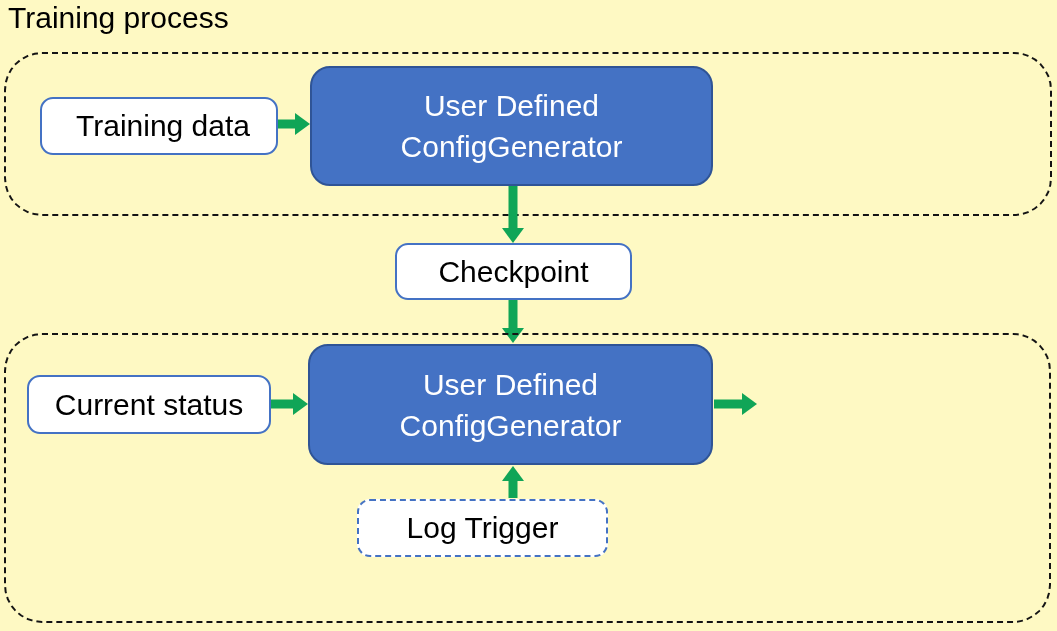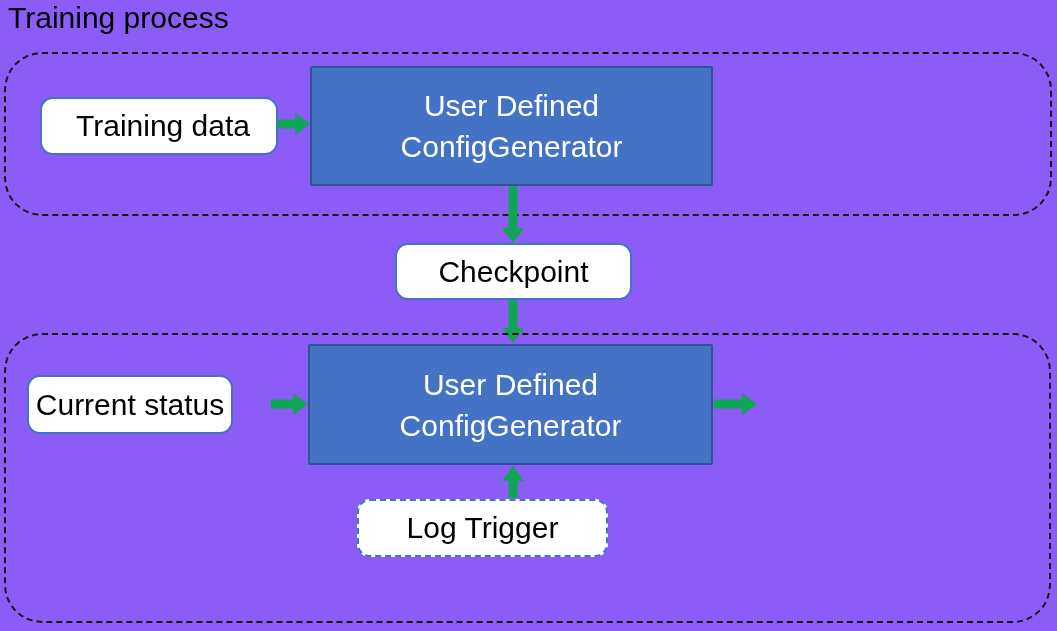--- a/index.html
+++ b/index.html
@@ -11,21 +11,21 @@
     --text-dark: #000000;
     --text-light: #FFFFFF;
   }
   * { margin: 0; padding: 0; box-sizing: border-box; }
   html, body { background: #ffffff; }
   body { font-family: "Liberation Sans", "DejaVu Sans", sans-serif; }
   .canvas {
     position: relative;
     width: 1057px;
     height: 631px;
-    background: #8b5cf6;
+    background: #fef9c3;
     overflow: hidden;
   }
   .section-label {
     position: absolute;
     font-size: 30px;
     color: var(--text-dark);
     white-space: nowrap;
   }
   .section-container {
     position: absolute;
@@ -43,21 +43,21 @@
     color: var(--text-dark);
     background: #ffffff;
   }
   .node.white-box {
     border: 2.5px solid var(--outline-blue);
     border-radius: 13px;
   }
   .node.blue-box {
     background: var(--node-blue);
     border: 2.5px solid var(--node-blue-border);
-    border-radius: 2px;
+    border-radius: 20px;
     color: var(--text-light);
     flex-direction: column;
     line-height: 41px;
   }
   .node.trigger-box {
     border: 2.3px dashed var(--outline-blue);
     border-radius: 13px;
     background: #ffffff;
   }
   
@@ -115,21 +115,21 @@
   <div class="node white-box" style="left:395px; top:243px; width:237px; height:57px; z-index:2;text-align:right;">Checkpoint</div>
 
   <div class="arrow down" style="left:502px; top:300px; width:22px; height:43px;">
     <div class="shaft"></div>
     <div class="head"></div>
   </div>
 
 
   <div class="section-container" style="left:4px; top:333px; width:1047px; height:290px;"></div>
 
-  <div class="node white-box" style="left:27px; top:375px; width:206px; height:59px;">Current status</div>
+  <div class="node white-box" style="left:27px; top:375px; width:244px; height:59px;">Current status</div>
 
   <div class="node blue-box" style="left:308px; top:344px; width:405px; height:121px; z-index:2;">
     <span>User Defined</span>
     <span>ConfigGenerator</span>
   </div>
 
   <div class="arrow right" style="left:271px; top:393px; width:37px; height:22px;">
     <div class="shaft"></div>
     <div class="head"></div>
   </div>

